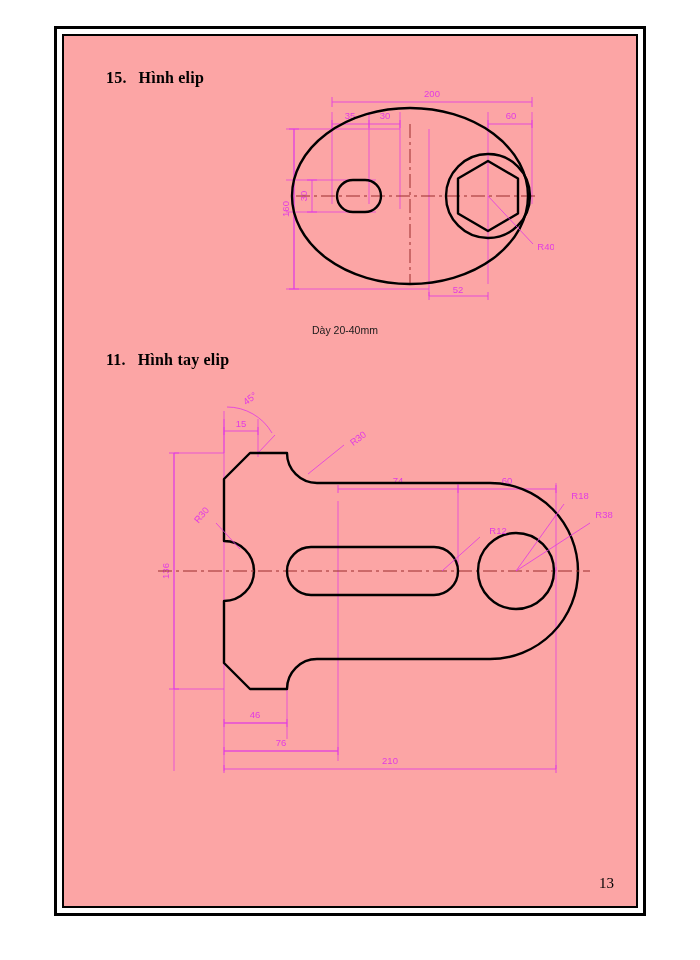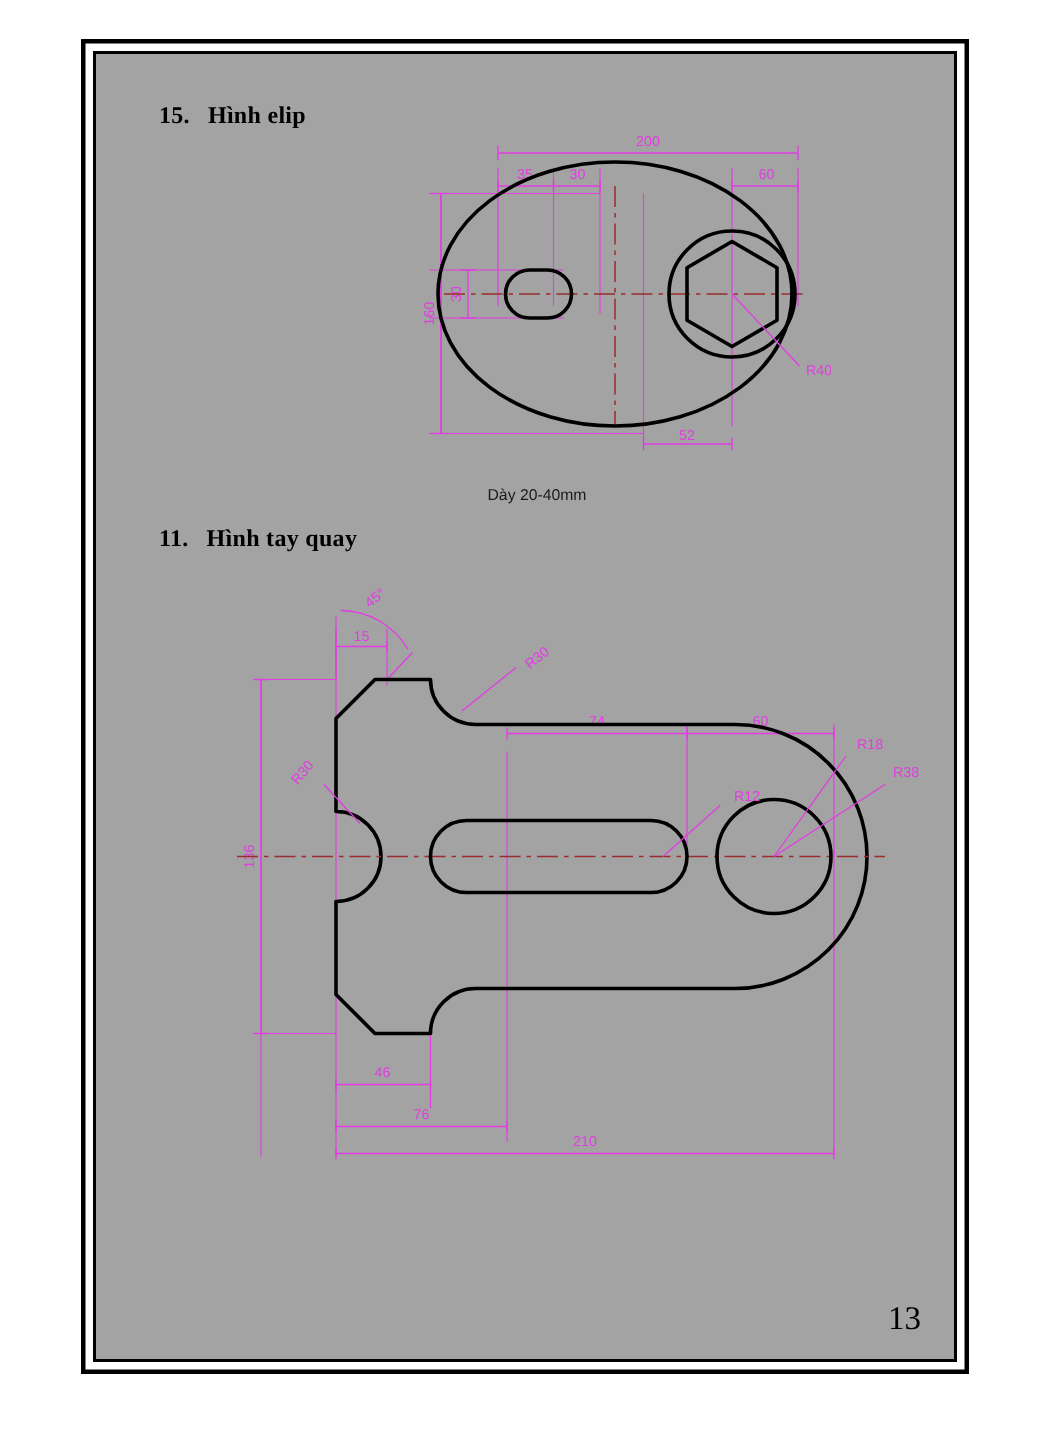--- a/index.html
+++ b/index.html
@@ -35,21 +35,21 @@
     box-sizing: border-box;
     border: 2px solid #000000;
     background: #ffffff;
   }
   #page-content {
     position: absolute;
     left: 0;
     top: 0;
     right: 0;
     bottom: 0;
-    background: #a3a3a3;
+    background: #fca5a5;
     overflow: hidden;
   }
 
   
   .section-heading {
     position: absolute;
     font-family: "Liberation Serif", serif;
     font-weight: bold;
     font-size: 16px;
     color: #000000;
@@ -62,29 +62,29 @@
   #heading-16 { left: 42px; top: 315px; }
 
   
   .drawing-caption {
     position: absolute;
     font-family: "Liberation Sans", sans-serif;
     font-size: 10.5px;
     color: #1a1a1a;
     white-space: nowrap;
   }
-  #caption-ellipse { left: 250px; top: 288px; padding-left: 11px; }
+  #caption-ellipse { left: 237px; top: 288px; padding-left: 11px; }
 
   
   #page-number {
     position: absolute;
     right: 22px;
     bottom: 14px;
     font-family: "Liberation Serif", serif;
-    font-size: 22px;
+    font-size: 15px;
     color: #000000;
   }
 
   
   .drawing {
     position: absolute;
     display: block;
   }
   #drawing-ellipse { left: 160px; top: 48px; }
   #drawing-crank  { left: 48px;  top: 335px; }
@@ -216,21 +216,21 @@
 
         <g>
           <line class="leader" x1="264" y1="112" x2="309" y2="160"></line>
           <text class="dim-text" x="322" y="166">R40</text>
         </g>
       </svg>
 
       <div class="drawing-caption" id="caption-ellipse">Dày 20-40mm</div>
 
       <div class="section-heading" id="heading-16">
-        <span class="num">11.</span><span>Hình tay quay</span>
+        <span class="num">11.</span><span>Hình tay elip</span>
       </div>
 
       <svg id="drawing-crank" class="drawing" width="510" height="410" viewBox="0 0 510 410">
 
         <g>
           <line class="ext-line" x1="62" y1="82" x2="112" y2="82"></line>
           <line class="ext-line" x1="62" y1="318" x2="112" y2="318"></line>
           <line class="ext-line" x1="62" y1="82" x2="62" y2="400"></line>
           <line class="ext-line" x1="112" y1="40" x2="112" y2="400"></line>
           <line class="ext-line" x1="175" y1="318" x2="175" y2="368"></line>

